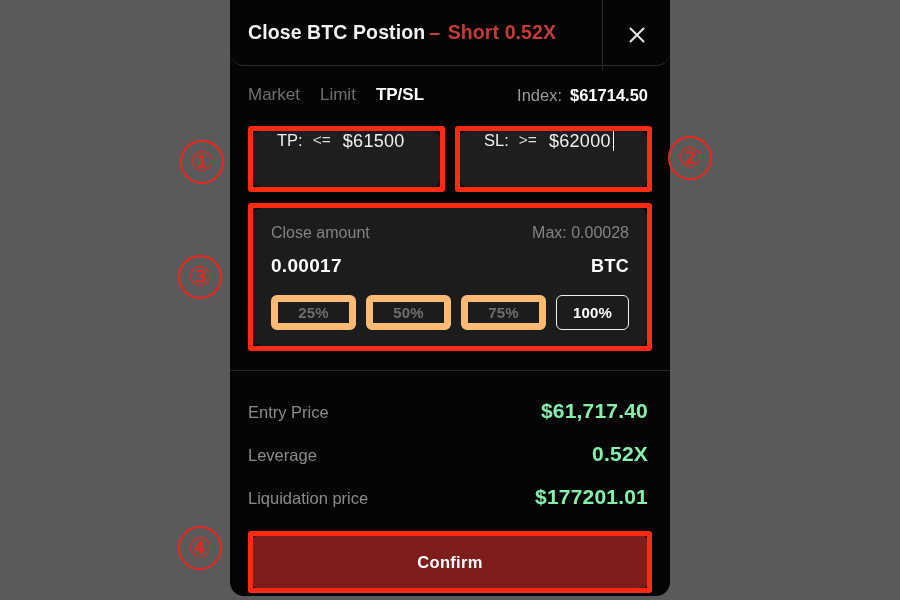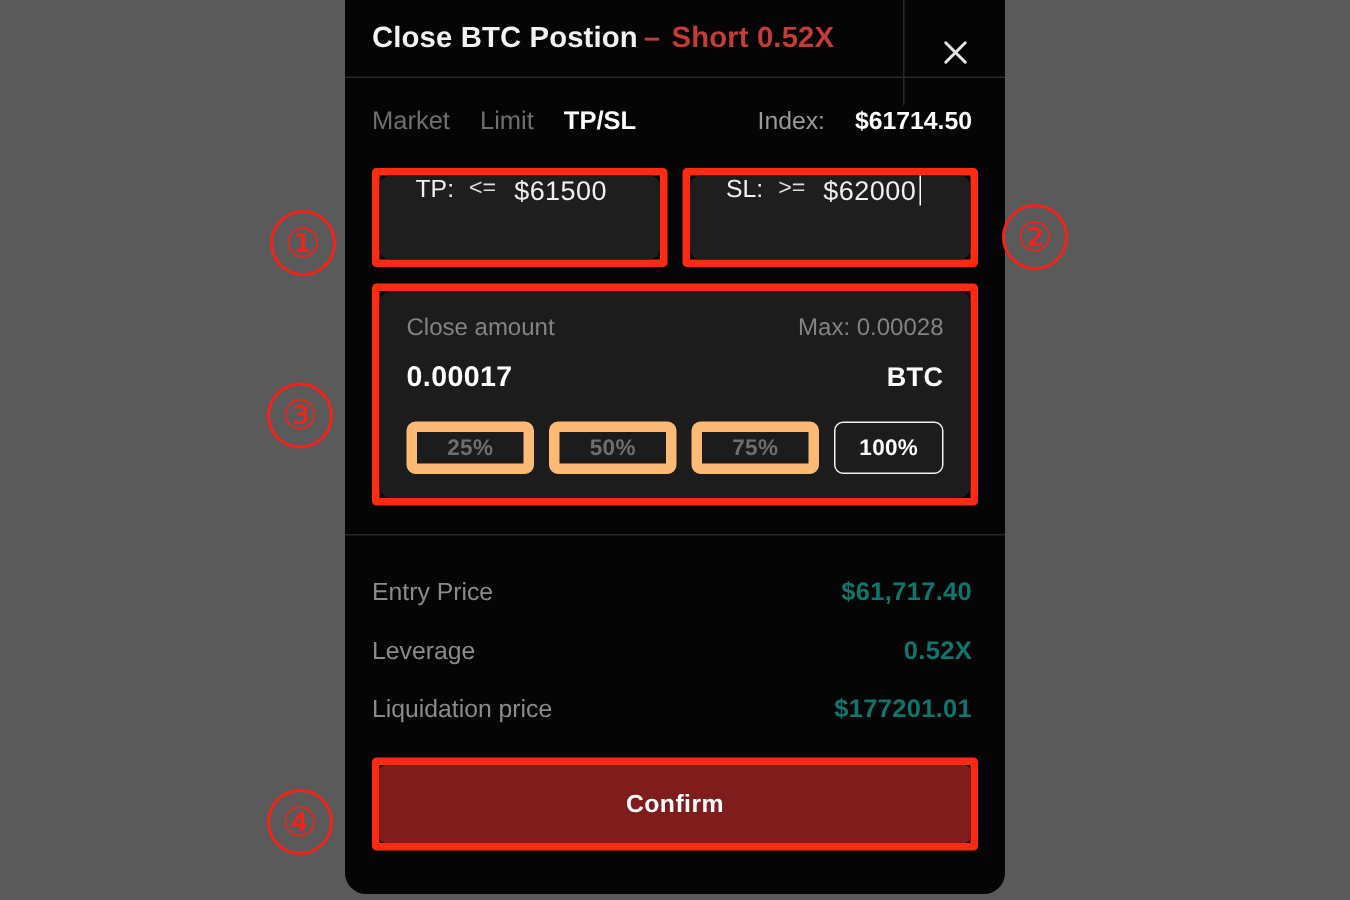--- a/index.html
+++ b/index.html
@@ -24,24 +24,25 @@
     width: 440px;
     height: 596px;
     background: #050505;
     border-radius: 0 0 14px 14px;
     overflow: hidden;
   }
 
   
   .header {
     position: relative;
-    height: 52px;
+    height: 66px;
     border-bottom: 1px solid #2a2a2a;
     display: flex;
     align-items: center;
+    border-radius: 14px;
   }
   .header-title {
     padding-left: 18px;
     font-size: 19.5px;
     font-weight: bold;
     letter-spacing: 0.1px;
     color: #f2f2f2;
     white-space: nowrap;
   }
   .title-sep {
@@ -91,21 +92,21 @@
   }
   .index-wrap {
     margin-left: auto;
     font-size: 16.5px;
     color: #9a9a9a;
     white-space: nowrap;
   }
   .index-value {
     color: #ffffff;
     font-weight: bold;
-    margin-left: 20px;
+    margin-left: 8px;
   }
 
   
   .anno {
     border: 5px solid #fc2b12;
     border-radius: 3px;
   }
 
   
   .tpsl-row {
@@ -217,22 +218,22 @@
     display: flex;
     justify-content: space-between;
     align-items: baseline;
     padding: 9.5px 0;
   }
   .detail-label {
     font-size: 16.5px;
     color: #8b8b8b;
   }
   .detail-value {
-    font-size: 17px;
-    color: #0f766e;
+    font-size: 21px;
+    color: #86efac;
     font-weight: bold;
     letter-spacing: 0.2px;
   }
 
   
   .confirm-outer {
     margin: 13px 18px 0 18px;
   }
   .confirm-btn {
     width: 100%;

